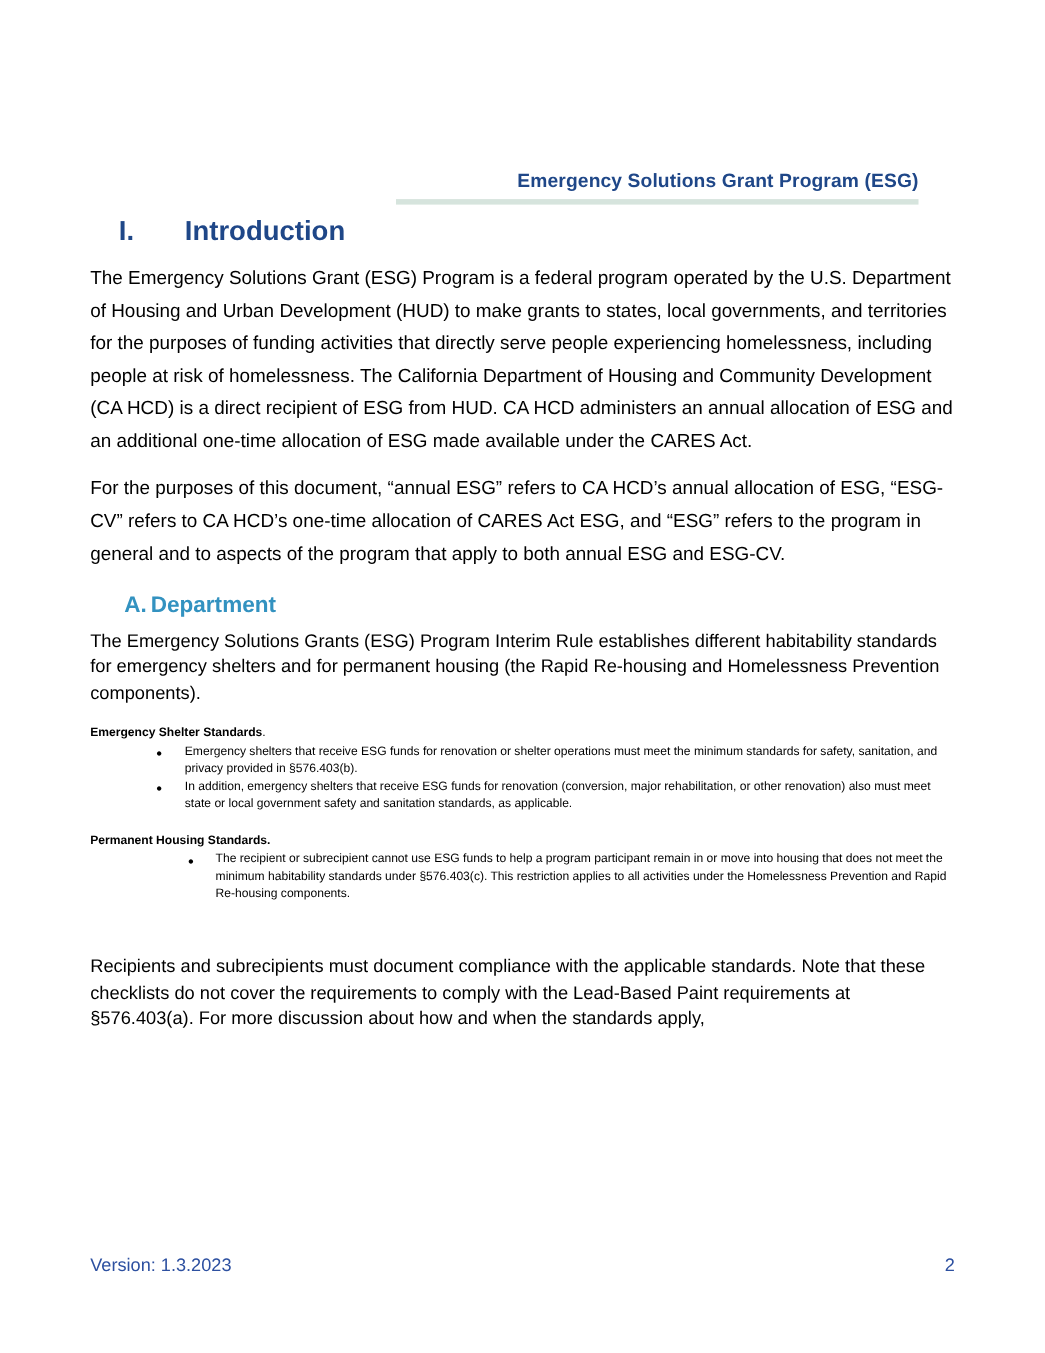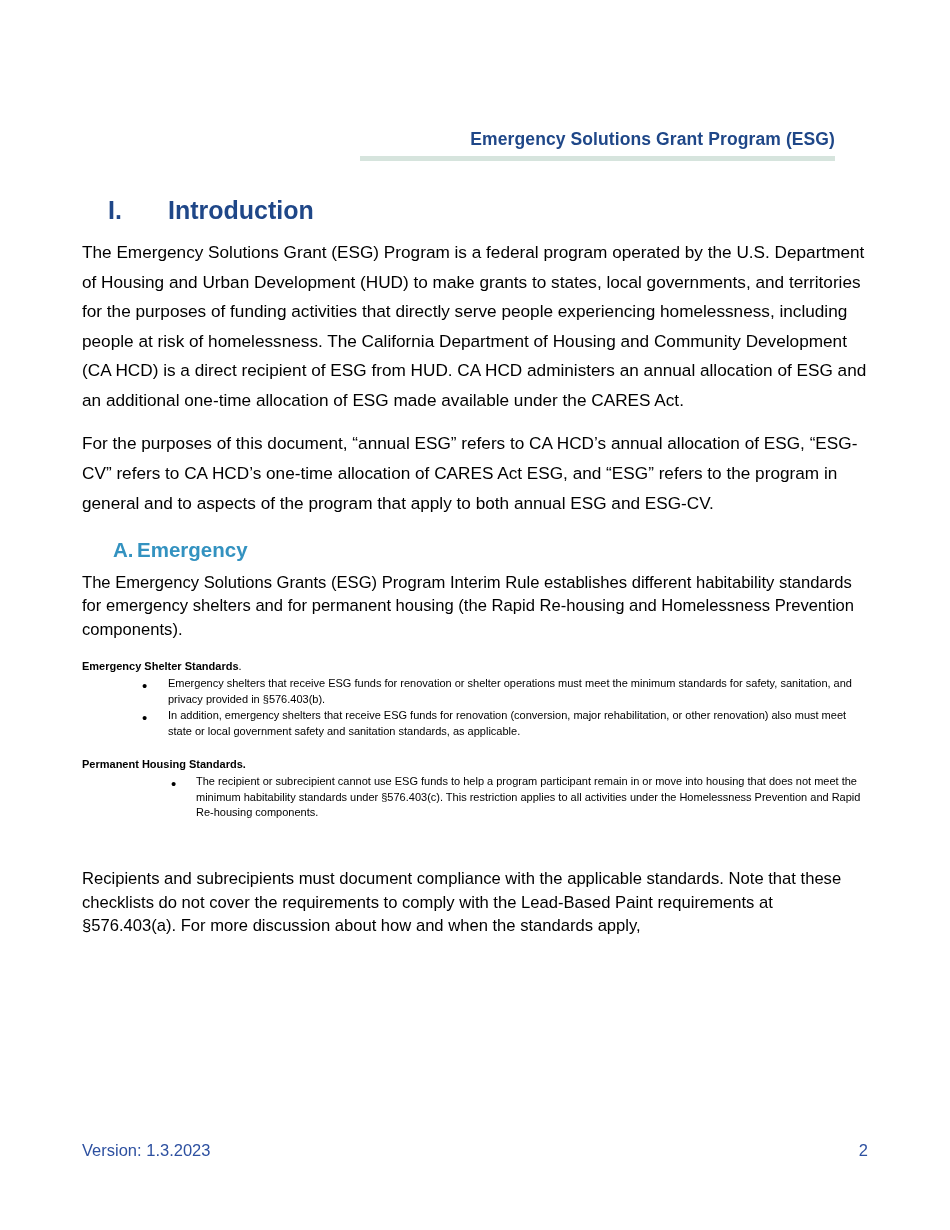--- a/index.html
+++ b/index.html
@@ -17,21 +17,21 @@
     height: 1230px;
     background: #ffffff;
     overflow: hidden;
     box-sizing: border-box;
   }
 
   
   .header {
     position: absolute;
     left: 360px;
-    top: 129px;
+    top: 154px;
     width: 475px;
   }
   .header-title {
     font-size: 17.5px;
     font-weight: bold;
     color: #1f4788;
     text-align: right;
     letter-spacing: 0.1px;
     line-height: 1.25;
     white-space: nowrap;
@@ -170,21 +170,21 @@
     <div class="h1">
       <span class="h1-num">I.</span>
       <span>Introduction</span>
     </div>
 
     <p class="body">The Emergency Solutions Grant (ESG) Program is a federal program operated by the U.S. Department of Housing and Urban Development (HUD) to make grants to states, local governments, and territories for the purposes of funding activities that directly serve people experiencing homelessness, including people at risk of homelessness. The California Department of Housing and Community Development (CA HCD) is a direct recipient of ESG from HUD. CA HCD administers an annual allocation of ESG and an additional one-time allocation of ESG made available under the CARES Act.</p>
     <p class="body">For the purposes of this document, “annual ESG” refers to CA HCD’s annual allocation of ESG, “ESG-CV” refers to CA HCD’s one-time allocation of CARES Act ESG, and “ESG” refers to the program in general and to aspects of the program that apply to both annual ESG and ESG-CV.</p>
 
     <div class="h2">
       <span class="h2-num">A.</span>
-      <span>Emergency</span>
+      <span>Department</span>
     </div>
 
     <p class="tight">The Emergency Solutions Grants (ESG) Program Interim Rule establishes different habitability standards for emergency shelters and for permanent housing (the Rapid Re-housing and Homelessness Prevention components).</p>
 
     <p class="runin"><b>Emergency Shelter Standards</b><span>.</span></p>
 
     <ul class="bullets level1">
       <li>Emergency shelters that receive ESG funds for renovation or shelter operations must meet the minimum standards for safety, sanitation, and privacy provided in §576.403(b).</li>
       <li>In addition, emergency shelters that receive ESG funds for renovation (conversion, major rehabilitation, or other renovation) also must meet state or local government safety and sanitation standards, as applicable.</li>
     </ul>

